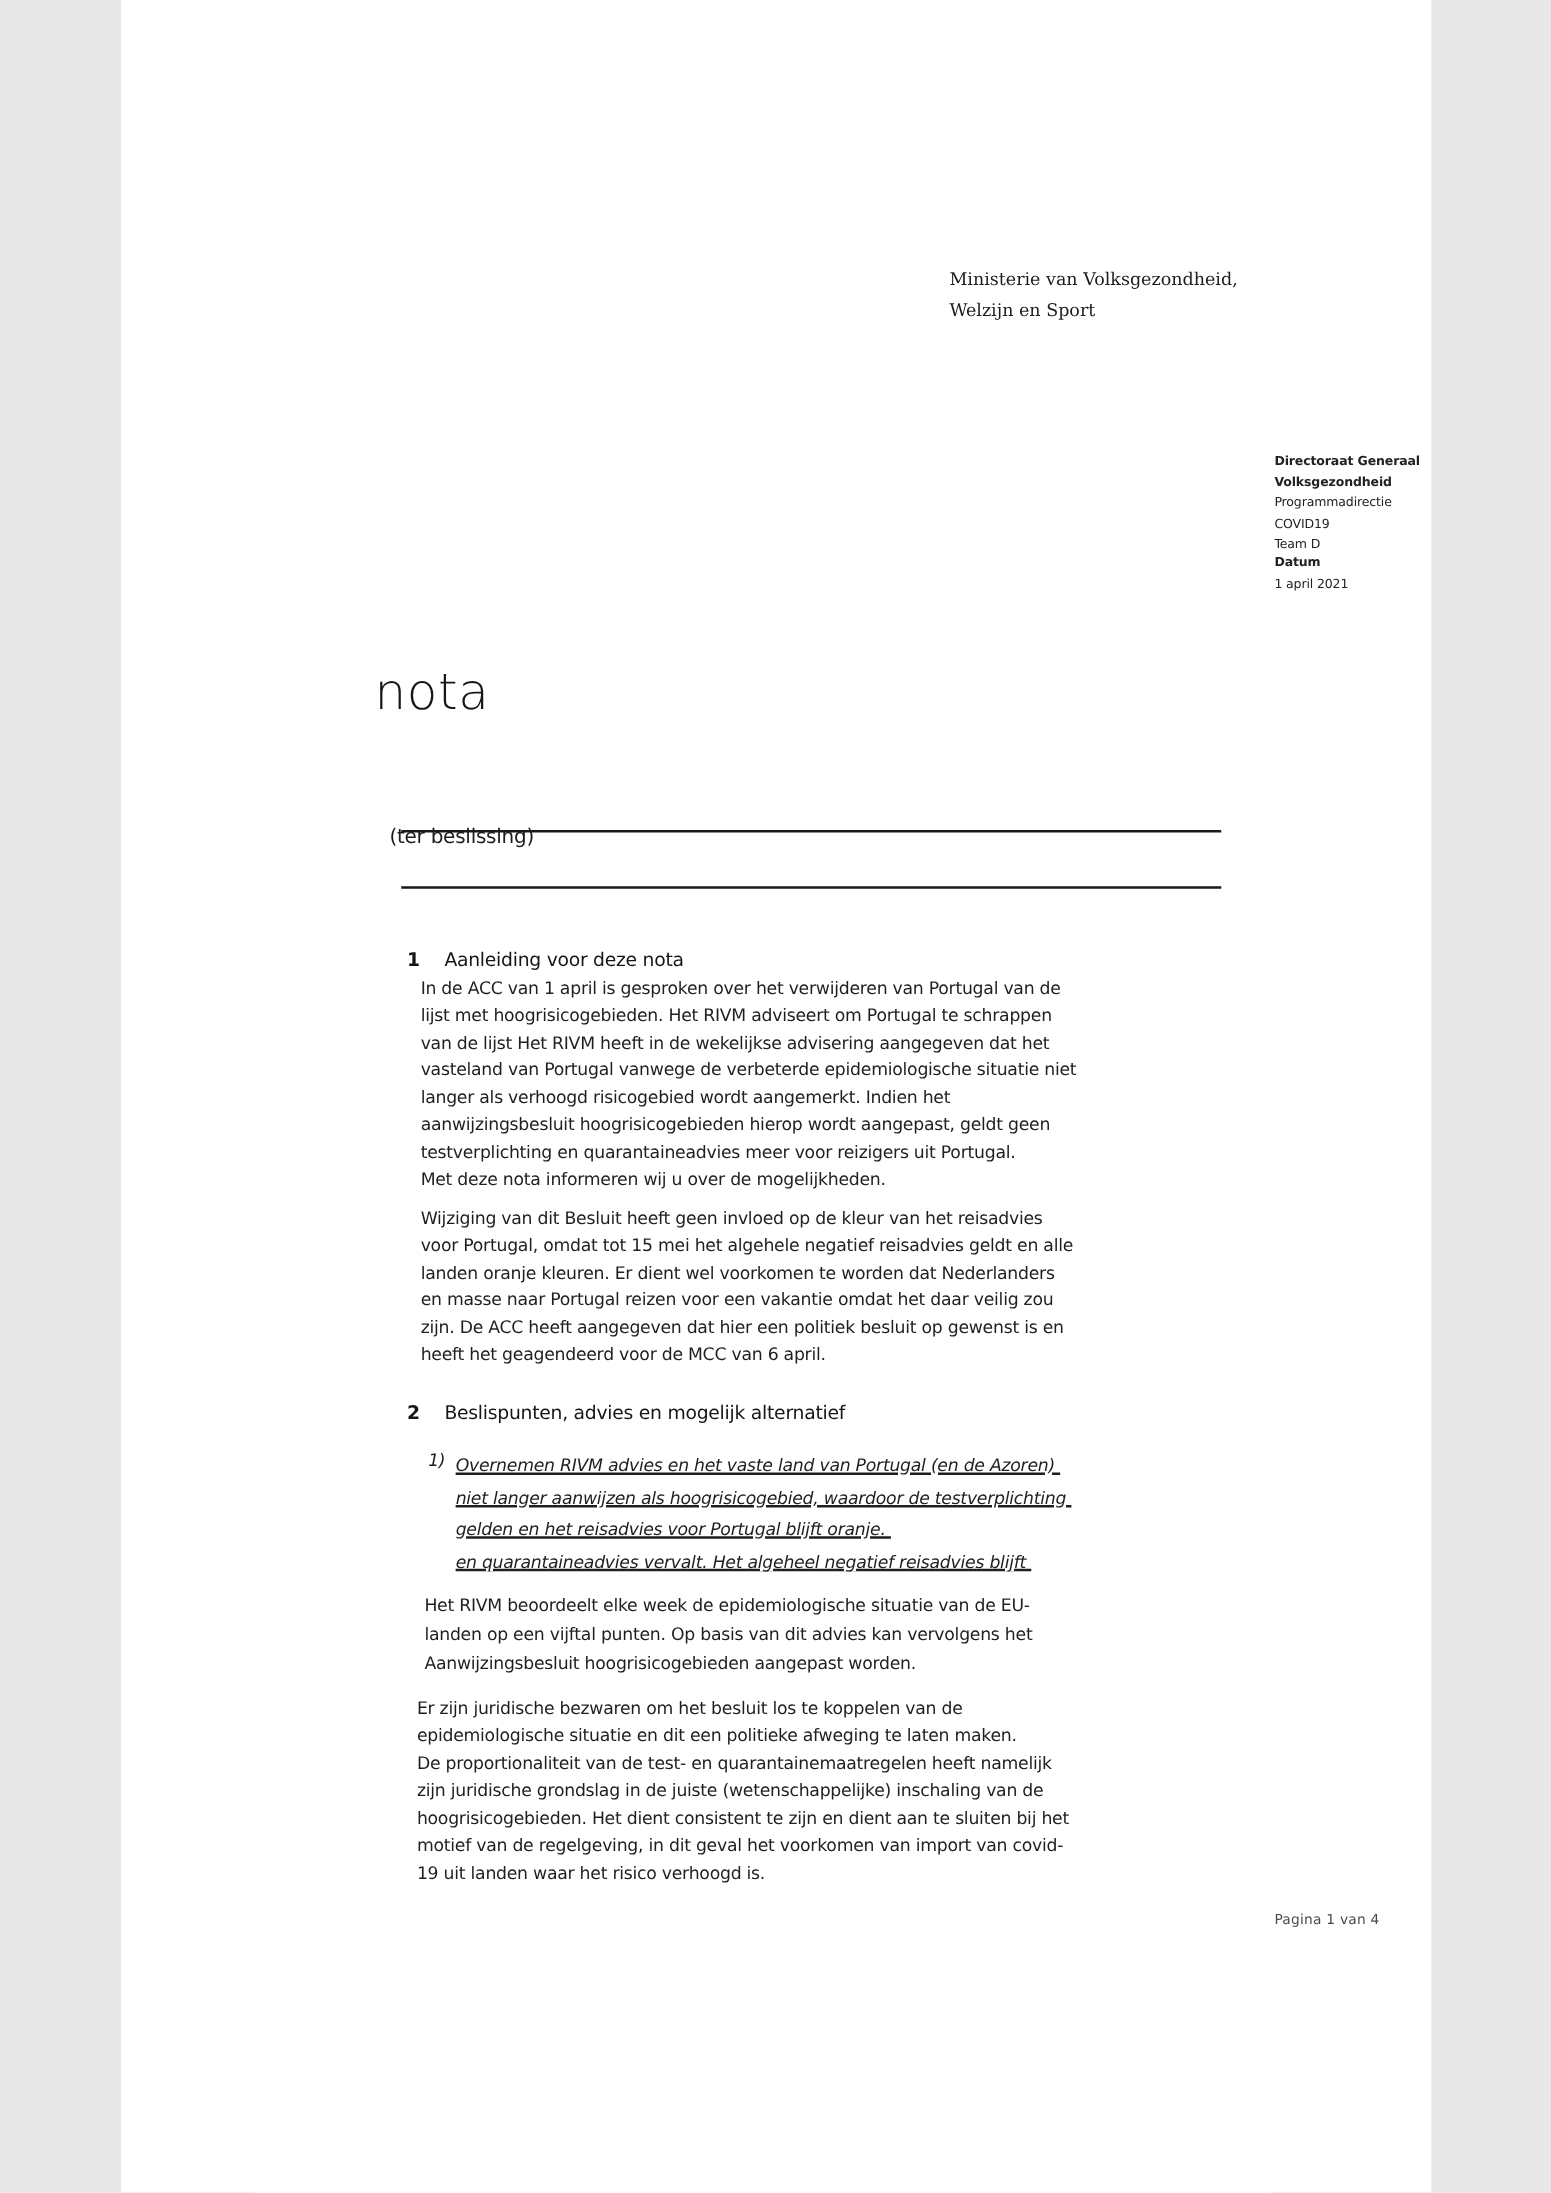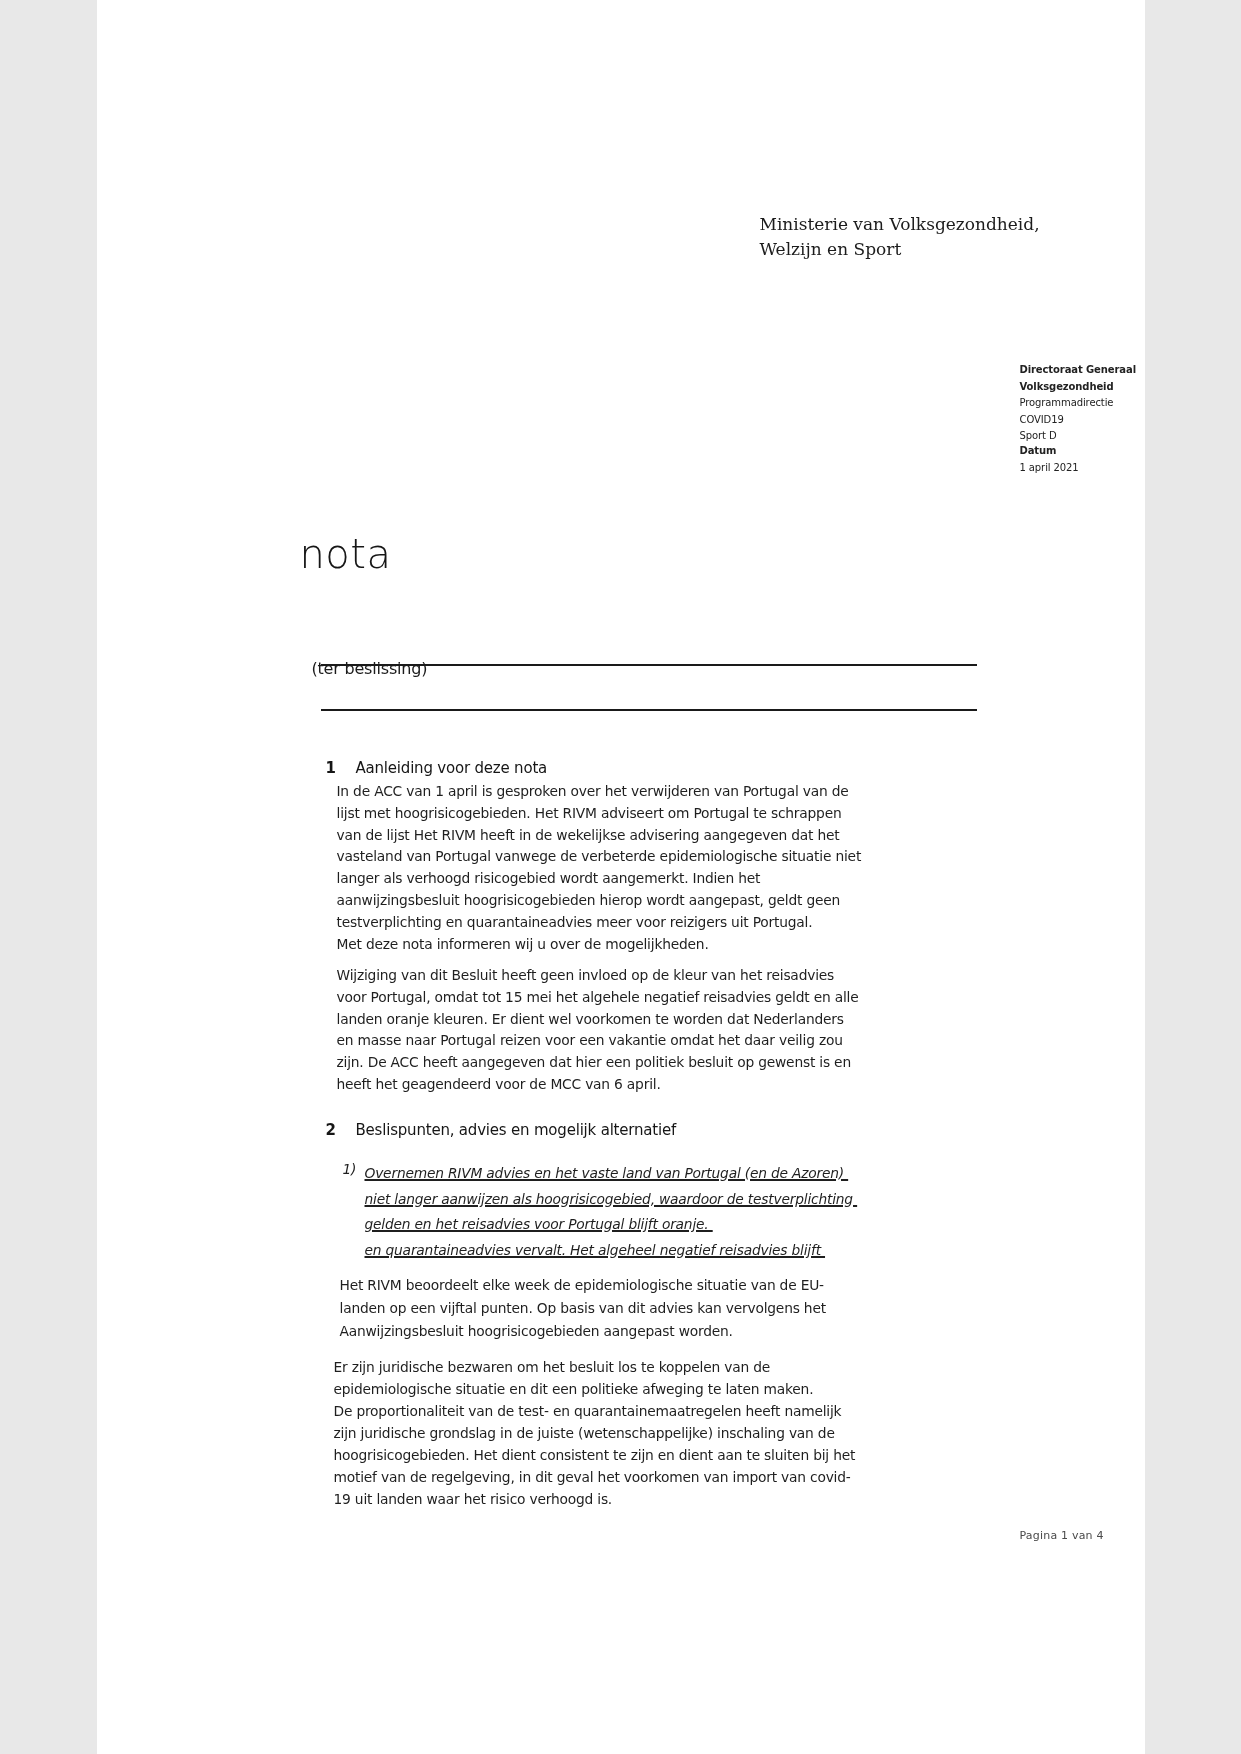--- a/index.html
+++ b/index.html
@@ -14,21 +14,21 @@
     overflow:hidden;
   }
   .abs{position:absolute;}
   .docnum{
     left:1091px; top:57px;
     font-size:23px; letter-spacing:0.5px; color:#111;
   }
   .ministry{
     left:663px; top:212px;
     font-family:"DejaVu Serif", serif;
-    font-size:17px; line-height:24.5px; color:#1c1c1c;
+    font-size:14px; line-height:24.5px; color:#1c1c1c;
     white-space:pre-line;
   }
   .meta{left:923px; font-size:10px; line-height:16.5px; color:#222; letter-spacing:-0.1px;}
   .meta-bold{top:362px; font-weight:bold; white-space:pre-line;}
   .meta-reg{top:395px; white-space:pre-line;}
   .meta-datum-label{top:443px; font-weight:bold;}
   .meta-datum-value{top:460px;}
   .nota-title{
     left:203px; top:532px;
     font-size:40px; font-weight:300; letter-spacing:0.5px; color:#161616;
@@ -81,21 +81,21 @@
 <div class="page">
 
   <div class="abs docnum">699406</div>
 
   <div class="abs ministry">Ministerie van Volksgezondheid,
 Welzijn en Sport</div>
 
   <div class="abs meta meta-bold">Directoraat Generaal
 Volksgezondheid</div>
   <div class="abs meta meta-reg">Programmadirectie COVID19
-Sport D</div>
+Team D</div>
   <div class="abs meta meta-datum-label">Datum</div>
   <div class="abs meta meta-datum-value">1 april 2021</div>
 
   <div class="abs nota-title">nota</div>
   <div class="abs subtitle">(ter beslissing)</div>
 
   <div class="abs rule rule1"></div>
   <div class="abs rule rule2"></div>
 
   <div class="abs sec-num sec1">1</div>

